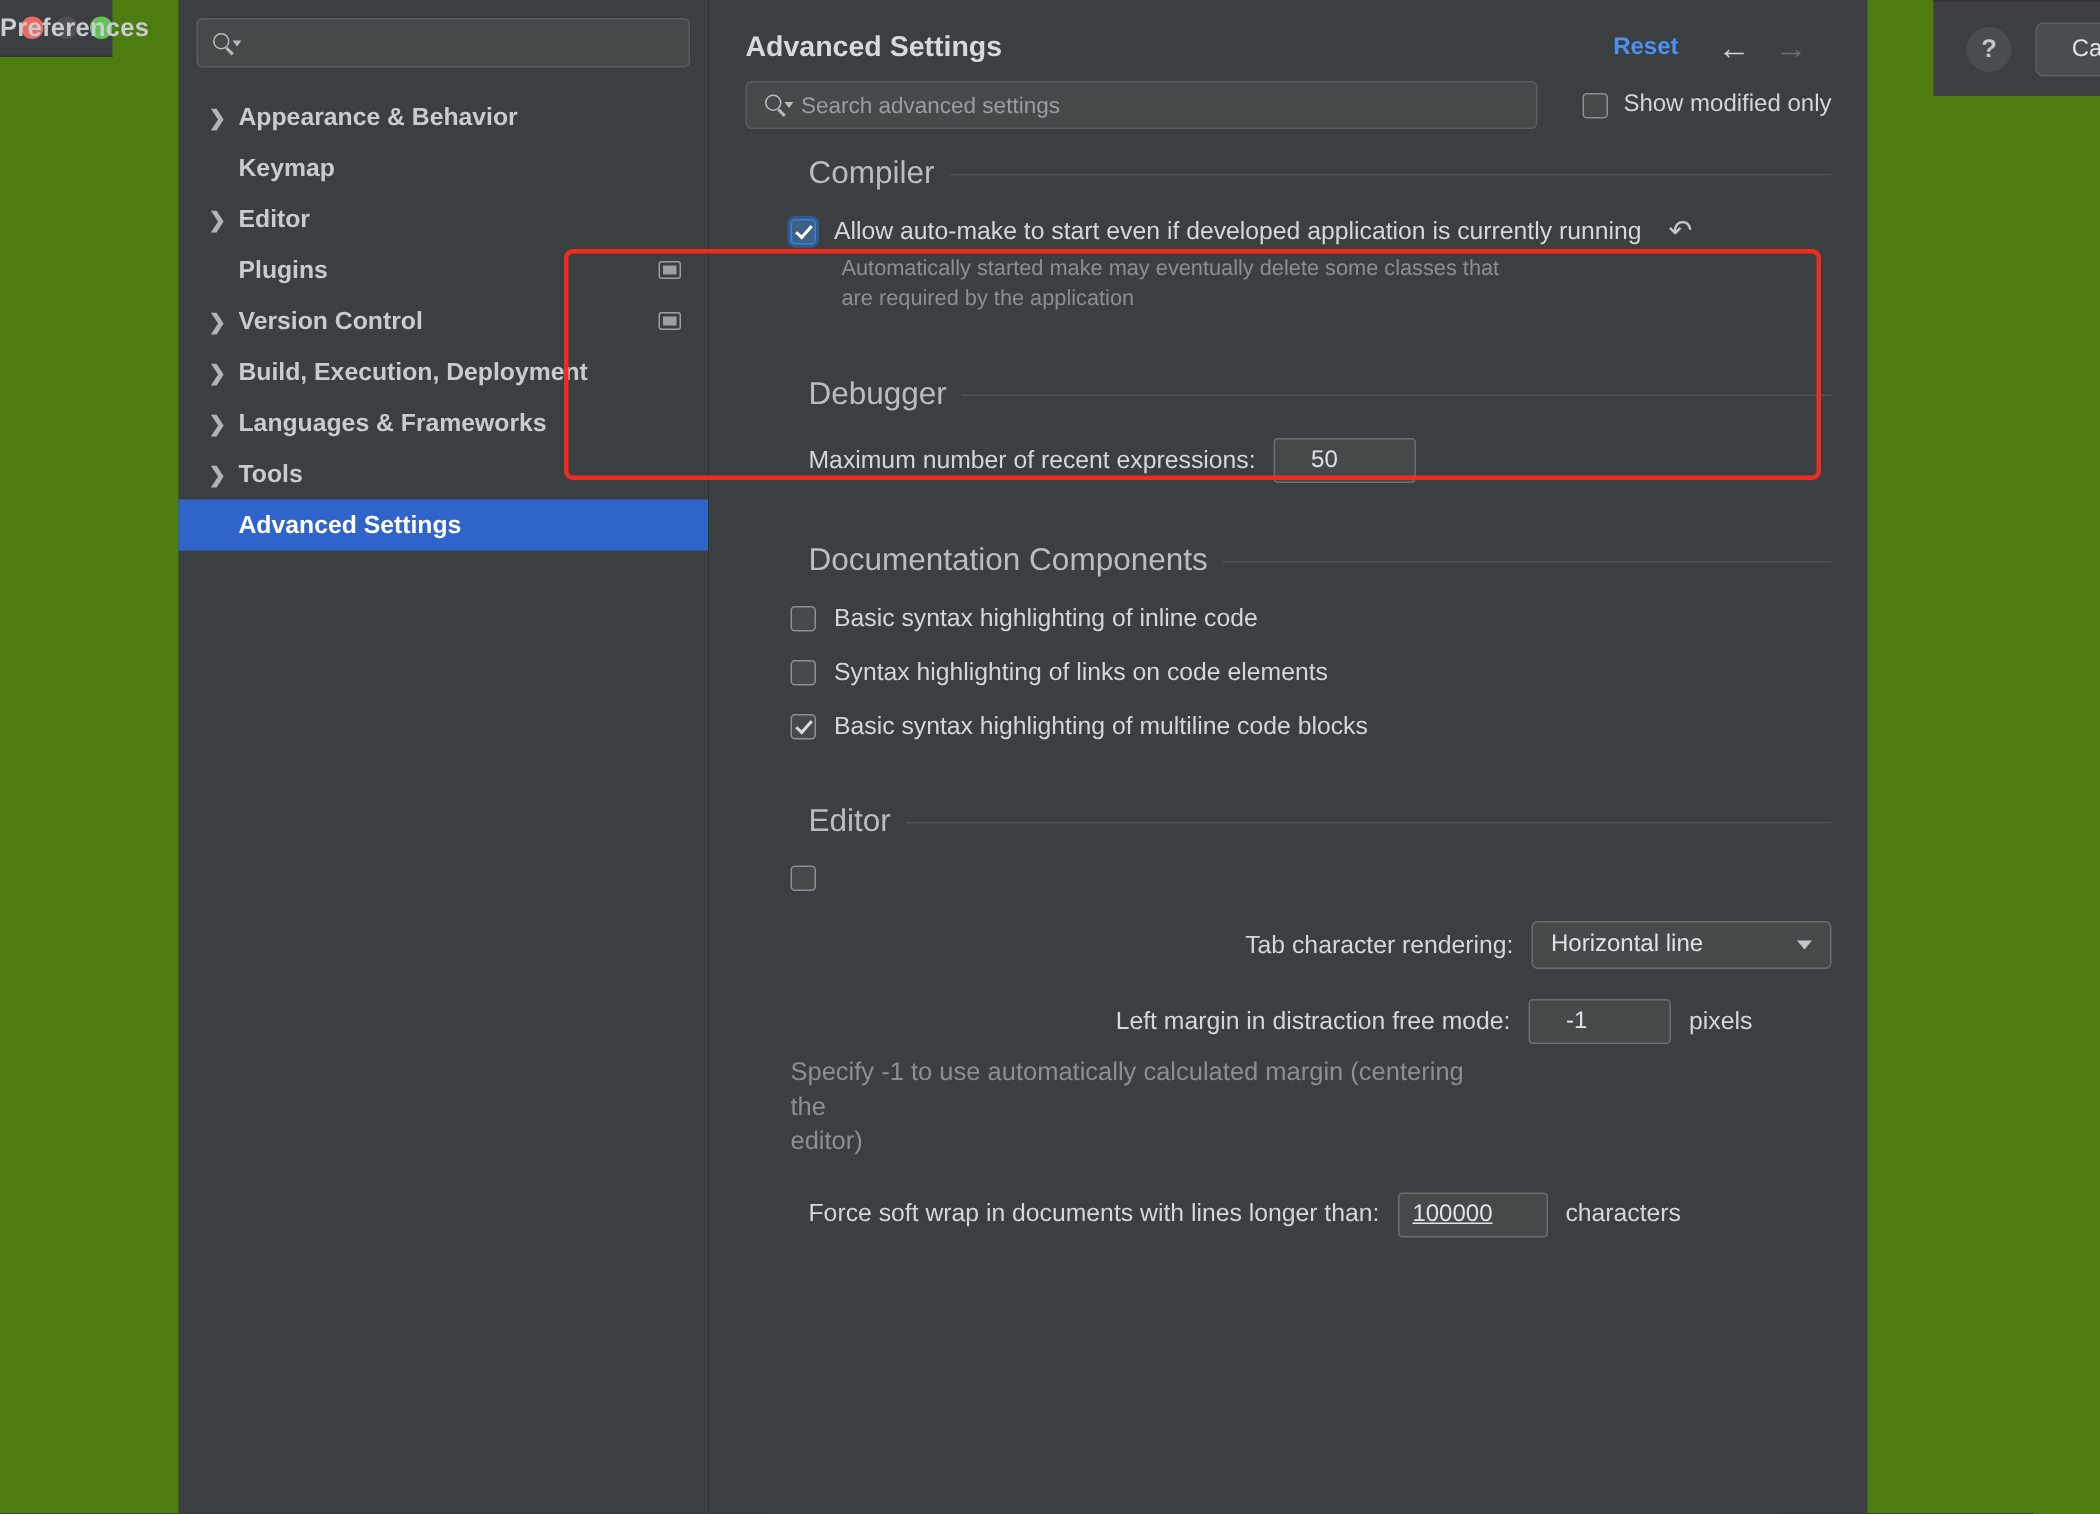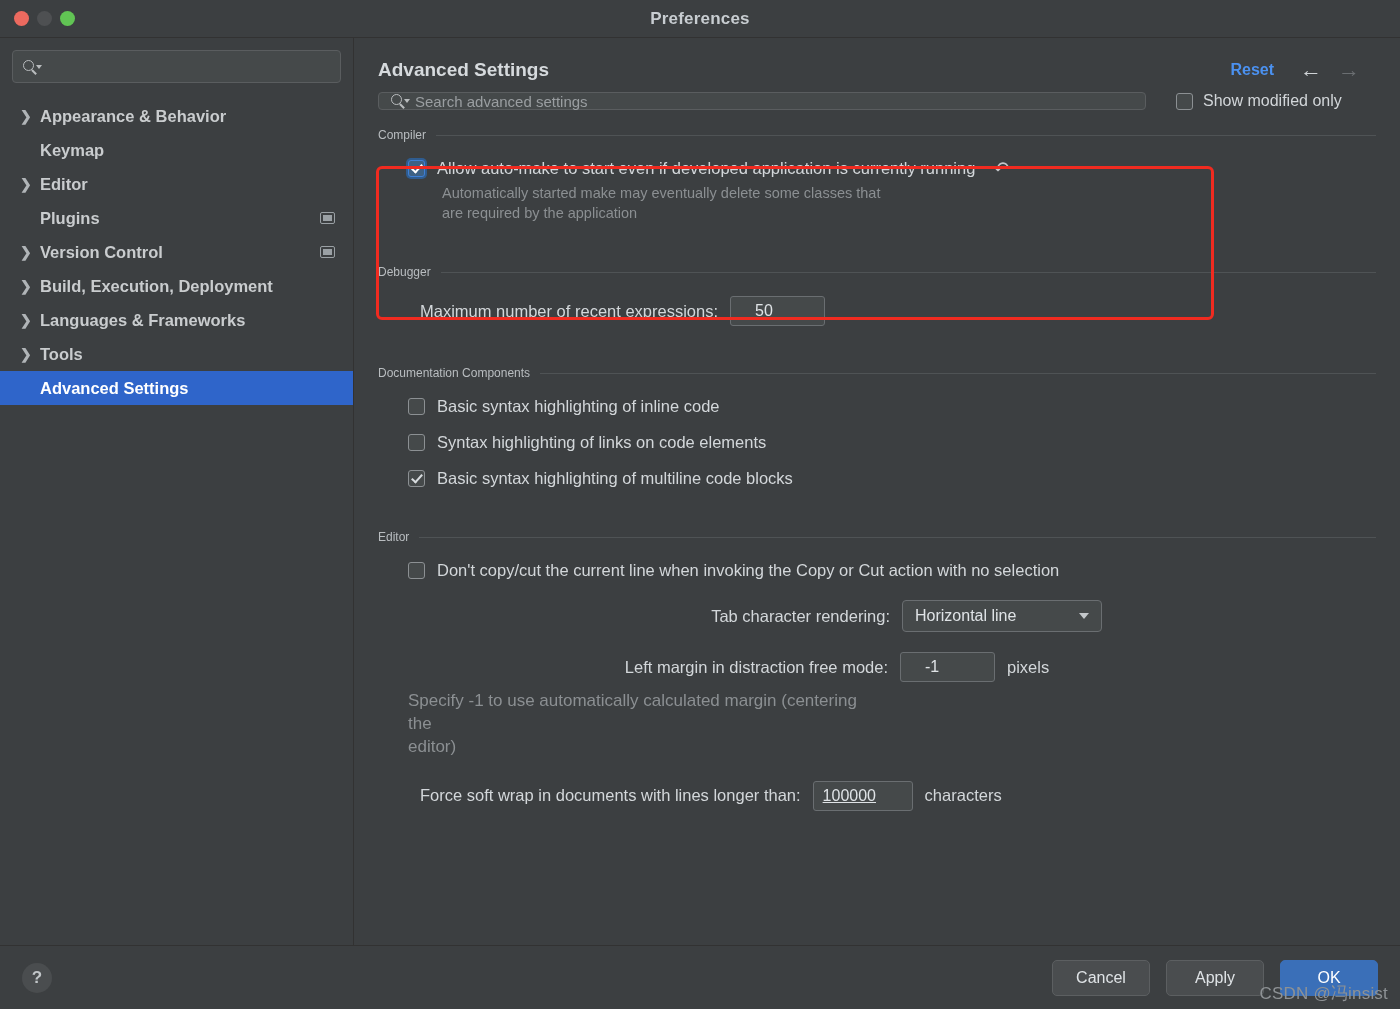--- a/index.html
+++ b/index.html
@@ -4,23 +4,24 @@
 <style>
   * { box-sizing: border-box; margin: 0; padding: 0; }
   html, body {
     width: 1400px; height: 1009px;
     background: #2b2b2b;
     font-family: "Liberation Sans", sans-serif;
     overflow: hidden;
   }
   .window {
     width: 1400px; height: 1009px;
-    background: #7dd3fc;
-    display: flex; flex-direction: column;
+    background: #4d7c0f;
+    display: flex; flex-direction: row;
     position: relative;
+    gap: 44px;
   }
 
   
   .titlebar {
     height: 38px; min-height: 38px;
     background: #3c3f41;
     display: flex; align-items: center;
     position: relative;
     border-bottom: 1px solid #323232;
   }
@@ -111,21 +112,21 @@
     padding-top: 16px; height: 48px;
   }
   .page-title { font-size: 19px; font-weight: bold; color: #d6dadd; flex: 1; }
   .reset-link { color: #4b91f0; font-size: 16px; font-weight: bold; margin-right: 26px; cursor: pointer; }
   .arrow-btn { font-size: 22px; line-height: 1; margin-right: 16px; }
   .arrow-btn.enabled { color: #cfd3d6; }
   .arrow-btn.disabled { color: #6a6e71; }
 
   .search-row { display: flex; align-items: center; gap: 0; margin-top: 6px; }
   .adv-search {
-    flex: 1; max-width: 768px; height: 18px;
+    flex: 1; max-width: 768px; height: 32px;
     border: 1px solid #5a5d5f; border-radius: 4px;
     background: #45494a; display: flex; align-items: center; padding: 0 12px;
   }
   .adv-search input {
     flex: 1; border: 0; outline: 0; background: transparent;
     color: #d6dadd; font-size: 15px; margin-left: 6px;
     font-family: "Liberation Sans", sans-serif;
   }
   .adv-search input::placeholder { color: #9a9ea1; }
   .modified-wrap {
@@ -147,21 +148,21 @@
   }
   .cb.focus {
     border-color: #3e7fd5; background: #3d6185;
     box-shadow: 0 0 0 2px #2f5c8f;
   }
   .cb.focus.checked::after { border-color: #ffffff; }
 
   
   .section { margin-top: 18px; }
   .sec-head { display: flex; align-items: center; gap: 10px; }
-  .sec-title { color: #b9bdc0; font-size: 12px; white-space: nowrap; }
+  .sec-title { color: #b9bdc0; font-size: 21px; white-space: nowrap; margin-left: 42px; }
   .sec-rule { flex: 1; height: 1px; background: #4f5355; }
 
   .opt-row {
     display: flex; align-items: center; gap: 12px;
     margin-left: 30px; margin-top: 17px;
     color: #d3d7da; font-size: 16.5px;
   }
   .opt-desc {
     margin-left: 64px; margin-top: 6px;
     color: #8b8f92; font-size: 14.5px; line-height: 1.35;
@@ -367,21 +368,20 @@
         </div>
       </div>
 
       <div class="section" style="margin-top:42px">
         <div class="sec-head">
           <span class="sec-title">Editor</span>
           <span class="sec-rule"></span>
         </div>
         <div class="opt-row">
           <span class="cb"></span>
-          <span>Don't copy/cut the current line when invoking the Copy or Cut action with no selection</span>
         </div>
         <div class="field-row" style="margin-top:20px">
           <span style="width:470px">Tab character rendering:</span>
           <span class="dropdown">
             <span>Horizontal line</span>
             <span class="dd-caret"></span>
           </span>
         </div>
         <div class="field-row" style="margin-top:20px">
           <span style="width:468px">Left margin in distraction free mode:</span>

